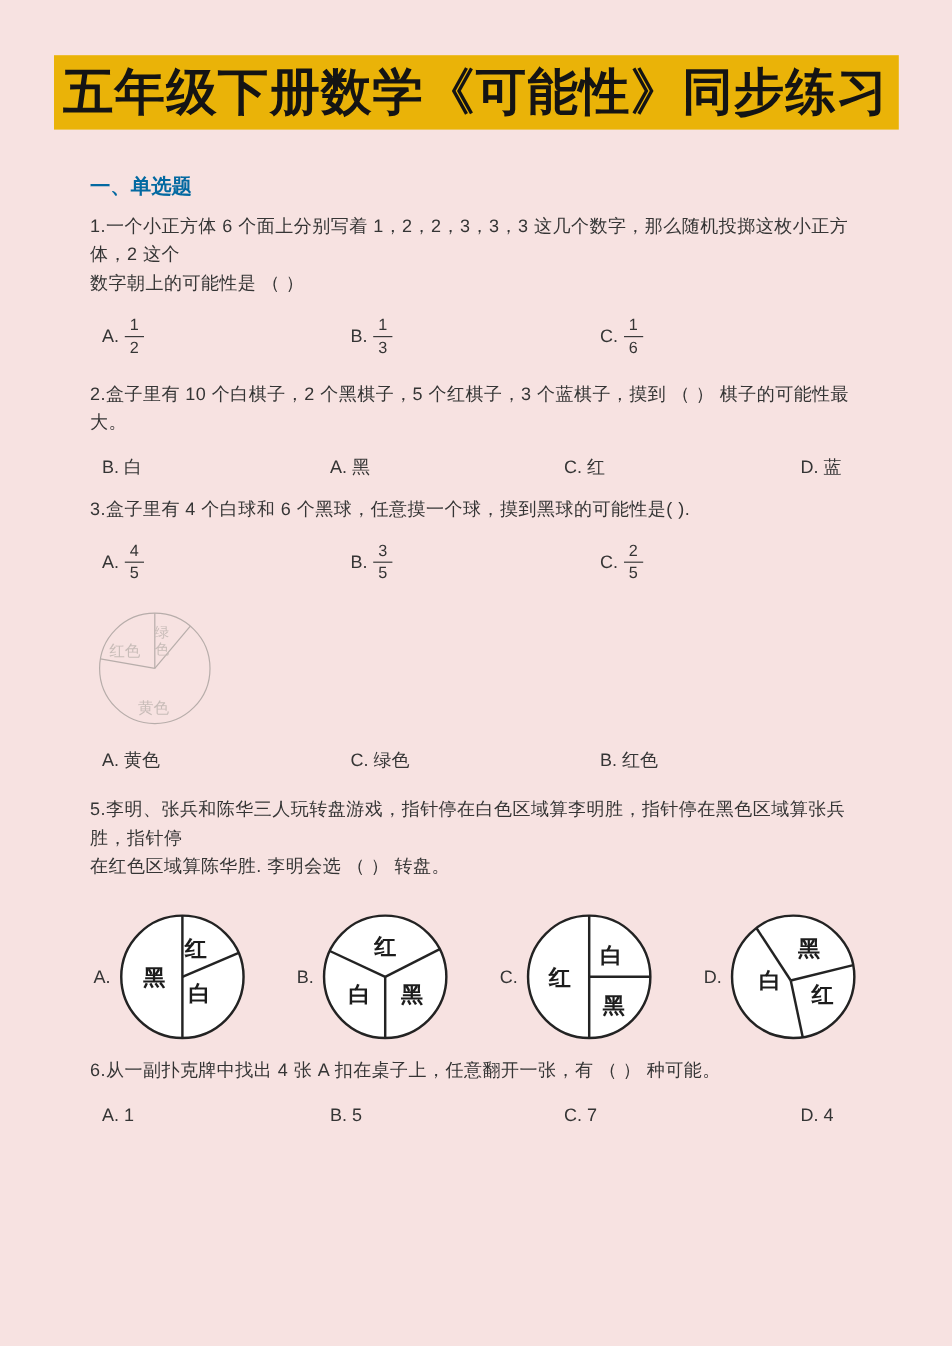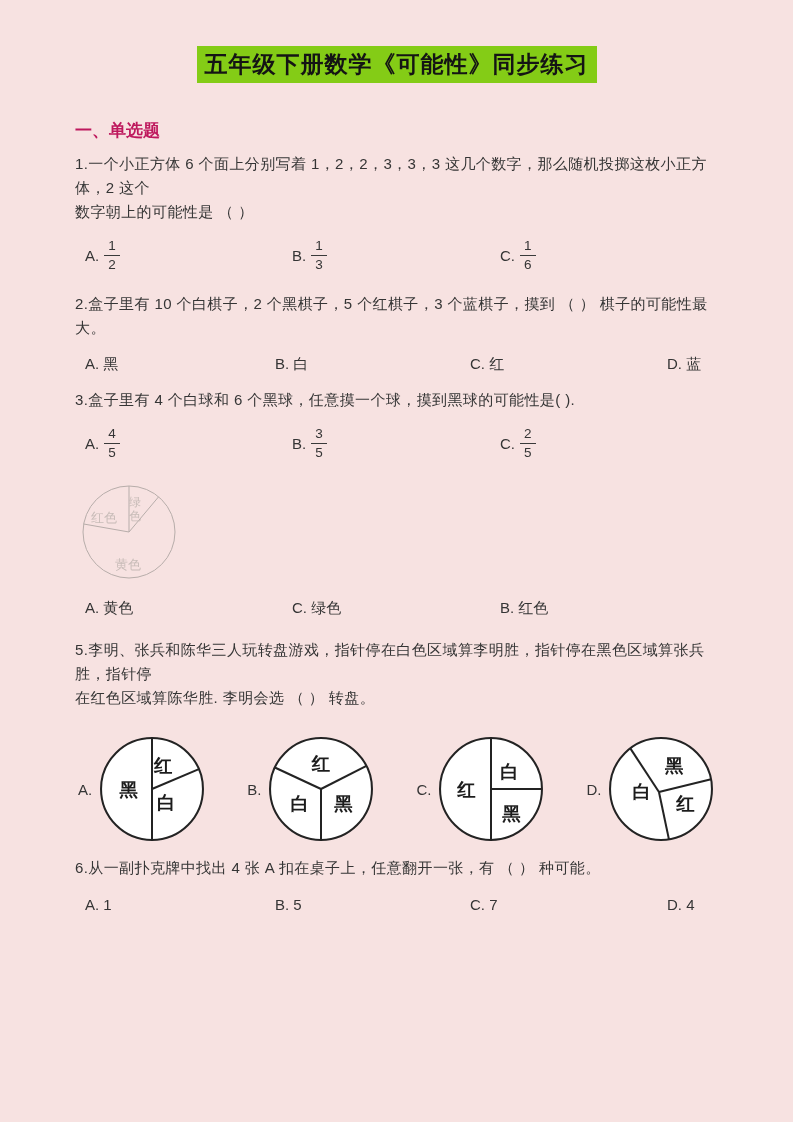--- a/index.html
+++ b/index.html
@@ -1,21 +1,21 @@
 <!DOCTYPE html>
 <html><head>
 <meta charset="utf-8">
 <style>
   html,body{margin:0;padding:0;}
   body{background:#f7e2e1;font-family:"Liberation Sans","DejaVu Sans",sans-serif;}
   .page{position:relative;width:793px;height:1122px;background:#f7e2e1;overflow:hidden;color:#353535;}
   .title-wrap{margin-top:46px;text-align:center;}
-  .title{display:inline-block;background:#84cc16;color:#141414;font-size:23px;font-weight:bold;letter-spacing:1px;padding:3px 8px;}
+  .title{display:inline-block;background:#eab308;color:#141414;font-size:42px;font-weight:bold;letter-spacing:1px;padding:3px 8px;}
   .content{padding:0 60px 0 75px;}
-  .sec-heading{margin:36px 0 0 0;font-size:17px;font-weight:bold;color:#be185d;}
+  .sec-heading{margin:36px 0 0 0;font-size:17px;font-weight:bold;color:#0369a1;}
   .qline{font-size:15px;line-height:24px;letter-spacing:.4px;}
   .q-block{margin-top:10px;}
   
   .opt-row{display:grid;padding-left:10px;align-items:center;}
   .row3{grid-template-columns:207px 208px 1fr;}
   .row4{grid-template-columns:190px 195px 197px 1fr;}
   .opt{font-size:15px;color:#353535;display:flex;align-items:center;gap:5px;}
   .opt-text-row{margin-top:10px;height:28px;}
   .opt-frac-row{margin-top:4px;height:54px;}
   .frac{display:inline-block;text-align:center;font-size:13.5px;line-height:1.15;color:#353535;}
@@ -66,22 +66,22 @@
               <span class="num">1</span>
               <span class="den">6</span>
             </span>
         </span>
       </div>
     </div>
 
     <div class="q-block">
       <div class="qline">2.盒子里有 10 个白棋子，2 个黑棋子，5 个红棋子，3 个蓝棋子，摸到 （  ） 棋子的可能性最大。</div>
       <div class="opt-row row4 opt-text-row">
+        <span class="opt">B. 白</span>
         <span class="opt">A. 黑</span>
-        <span class="opt">B. 白</span>
         <span class="opt">C. 红</span>
         <span class="opt">D. 蓝</span>
       </div>
     </div>
 
     <div class="q-block">
       <div class="qline">3.盒子里有 4 个白球和 6 个黑球，任意摸一个球，摸到黑球的可能性是(  ).</div>
       <div class="opt-row row3 opt-frac-row">
         <span class="opt">
           <span>A.</span>

